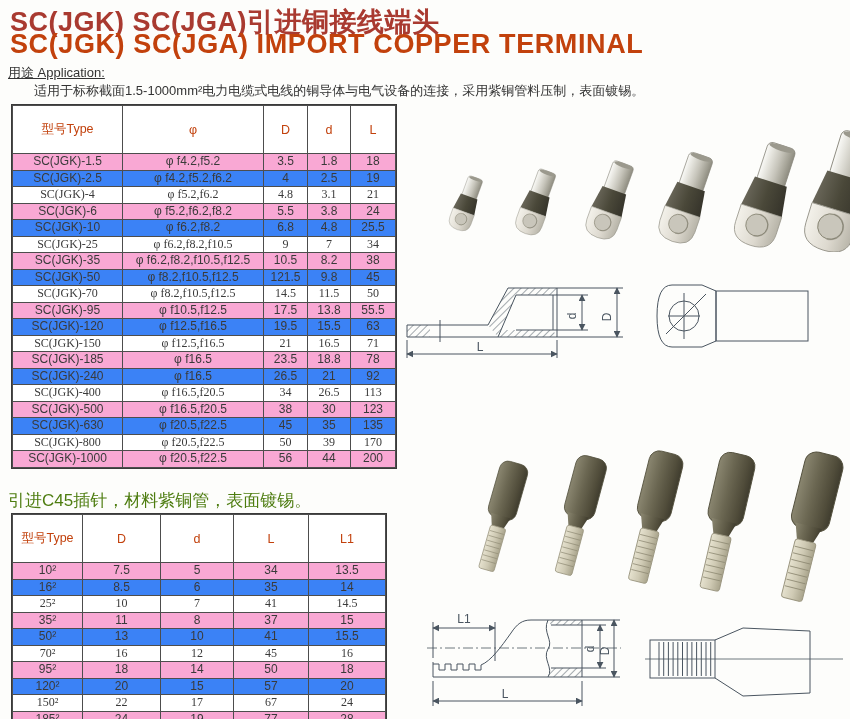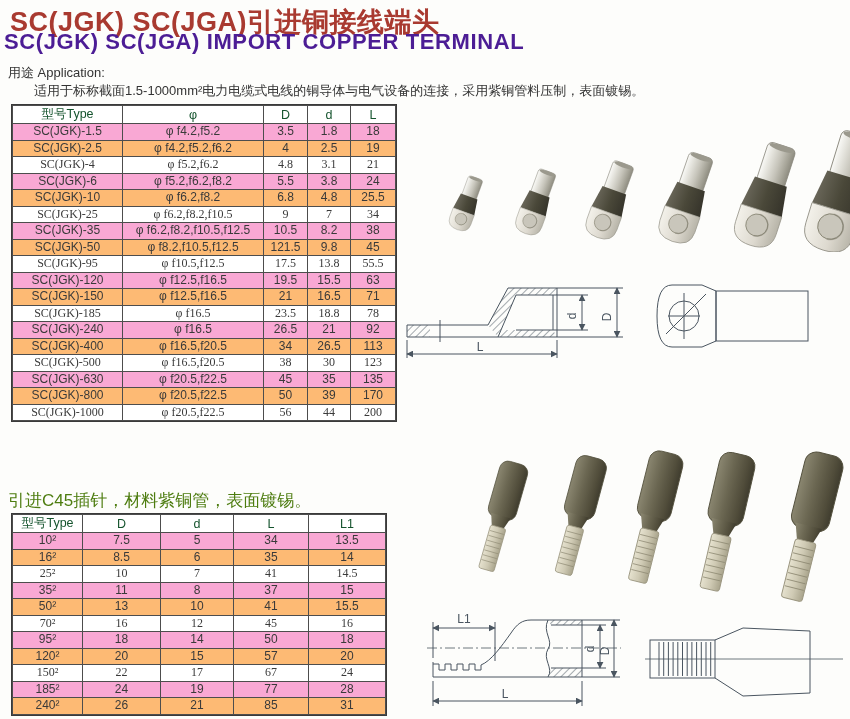--- a/index.html
+++ b/index.html
@@ -1,30 +1,30 @@
 <!DOCTYPE html>
 <html><head>
 <meta charset="utf-8">
 <style>
   html,body{margin:0;padding:0;}
   body{width:850px;height:719px;position:relative;background:#fdfdfb;
        font-family:"Liberation Sans","DejaVu Sans",sans-serif;color:#3d3d3d;overflow:hidden;}
   .abs{position:absolute;}
   .title-zh{left:10px;top:4px;font-size:27px;font-weight:bold;color:#a93a30;letter-spacing:.5px;white-space:nowrap;}
-  .title-en{left:4px;top:29px;font-size:22px;font-weight:bold;color:#4c1d95;letter-spacing:.6px;white-space:nowrap;}
-  .app-label{left:8px;top:64px;font-size:13px;color:#333;}
+  .title-en{left:10px;top:29px;font-size:27px;font-weight:bold;color:#c2410c;letter-spacing:.6px;white-space:nowrap;}
+  .app-label{left:8px;top:64px;font-size:13px;color:#333;text-decoration:underline;}
   .app-text{left:10px;top:82px;width:830px;font-size:13px;color:#333;padding-left:24px;white-space:nowrap;}
   table{border-collapse:collapse;table-layout:fixed;background:#fff;}
   table,th,td{border:1px solid #4d4d4d;}
   .tbl{box-shadow:0 0 0 1px #3a3a3a;}
-  th{font-size:12.5px;font-weight:normal;color:#14532d;height:17px;padding:0 2px;background:#fff;}
+  th{font-size:12.5px;font-weight:normal;color:#c2410c;height:17px;padding:15px 2px;background:#fff;}
   td{font-size:12px;color:#3a3a3a;height:15.5px;padding:0 2px;text-align:center;line-height:1.05;
      overflow:hidden;white-space:nowrap;}
   tbody tr:nth-child(3n+1) td{background:#f9a8d4;margin-top:20px;}
-  tbody tr:nth-child(3n+2) td{background:#fdba74;}
+  tbody tr:nth-child(3n+2) td{background:#3b82f6;}
   tbody tr:nth-child(3n)   td{background:#ffffff;font-family:Liberation Serif, serif;}
   #table1{left:12px;top:105px;width:383px;}
   #table2{left:12px;top:514px;width:373px;}
   .note2{left:8px;top:489px;font-size:17px;color:#4d7c0f;white-space:nowrap;}
   svg text{font-family:"Liberation Sans","DejaVu Sans",sans-serif;}
   .dim-label{font-size:12px;fill:#4a5560;}
 </style>
 </head>
 <body>
 
@@ -100,20 +100,27 @@
         <td>10.5</td>
         <td>8.2</td>
         <td>38</td>
       </tr>
       <tr>
         <td>SC(JGK)-50</td>
         <td>φ f8.2,f10.5,f12.5</td>
         <td>121.5</td>
         <td>9.8</td>
         <td>45</td>
+      </tr>
+      <tr>
+        <td>SC(JGK)-70</td>
+        <td>φ f8.2,f10.5,f12.5</td>
+        <td>14.5</td>
+        <td>11.5</td>
+        <td>50</td>
       </tr>
       <tr>
         <td>SC(JGK)-95</td>
         <td>φ f10.5,f12.5</td>
         <td>17.5</td>
         <td>13.8</td>
         <td>55.5</td>
       </tr>
       <tr>
         <td>SC(JGK)-120</td>

